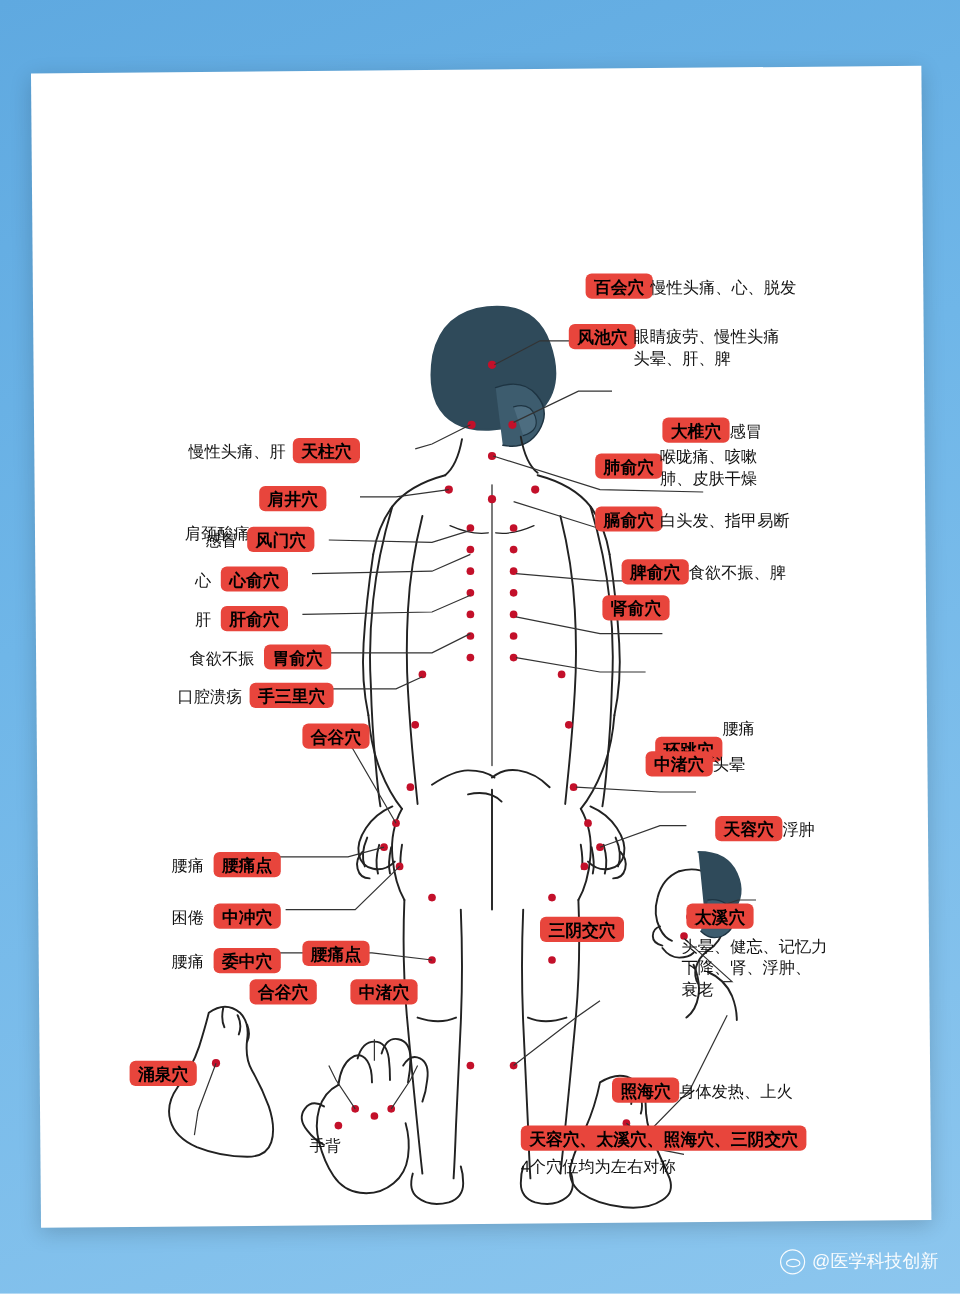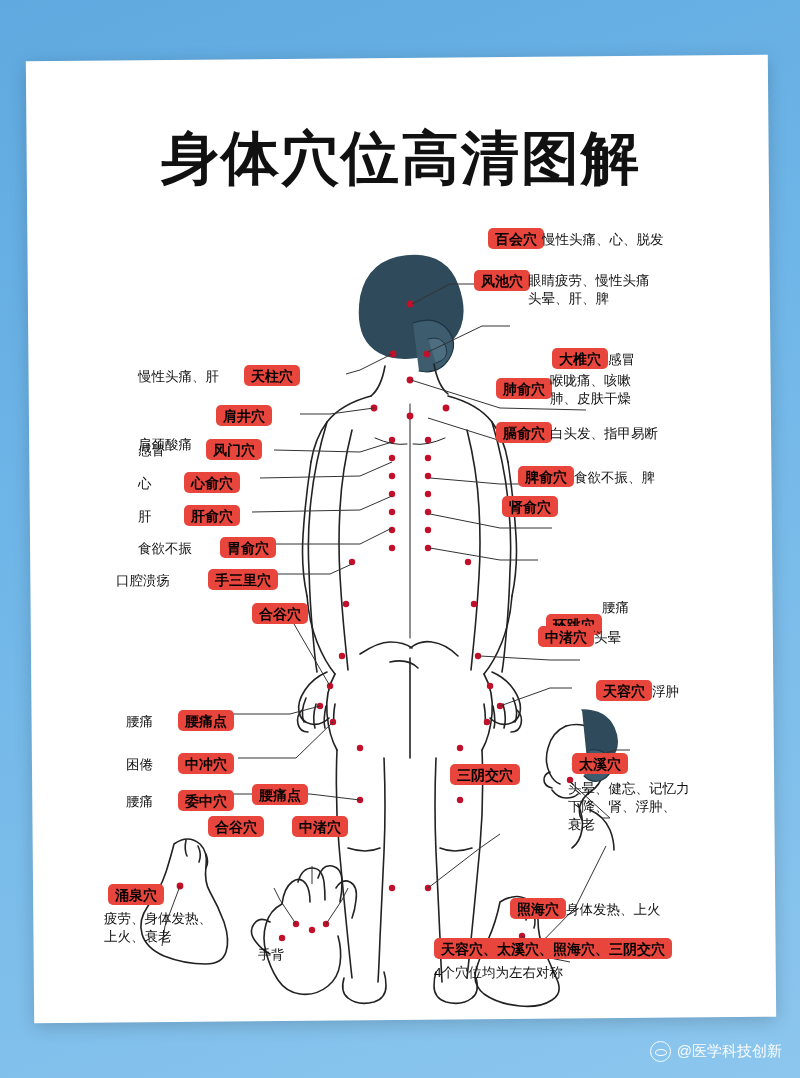--- a/index.html
+++ b/index.html
@@ -61,21 +61,21 @@
     line-height: 1.15;
   }
   .lbl {
     position: absolute;
     color: #111;
     font-size: 13.5px;
     line-height: 1.32;
     white-space: pre;
   }
   .lbl.r {
-    text-align: left;
+    text-align: right;
   }
   .caption {
     position: absolute;
     color: #111;
     font-size: 13px;
     white-space: pre;
   }
   .watermark {
     position: absolute;
     right: 18px;
@@ -105,21 +105,20 @@
     border: 1.4px solid #fff;
     border-radius: 50% 50% 45% 45%;
   }
 </style>
 </head>
 <body>
 
 <div class="page">
   <div class="page-inner">
 
-    <div class="title">身体穴位高清图解</div>
 
     <svg class="figure" viewBox="0 0 742 962">
       <g fill="none" stroke="#222" stroke-width="1.6" stroke-linecap="round" stroke-linejoin="round">
 
         <path d="M331 238 q8 -36 45 -40 q40 -4 52 30 q12 34 -6 54 q-14 16 -42 18 q-34 2 -46 -22 q-7 -16 -3 -40 z" fill="#2f4a5a" stroke="#2f4a5a"></path>
         <path d="M383 265 q22 -8 34 6 q12 14 2 30 q-10 16 -30 12" fill="#3d5c6e" stroke="#1e3442" stroke-width="1.2"></path>
         <path d="M398 281 q14 -4 18 8 q4 12 -10 16" fill="#4d6d80" stroke="#1e3442" stroke-width="1"></path>
 
         <path d="M355 308 q-4 22 -14 30 M404 306 q4 22 14 30"></path>
 
@@ -344,22 +343,20 @@
 
     <div class="tag" style="left:542px; top:695px;">太溪穴</div>
     <div class="lbl" style="left:538px; top:722px;">头晕、健忘、记忆力
 下降、肾、浮肿、
 衰老</div>
 
     <div class="tag" style="left:480px; top:840px;">照海穴</div>
     <div class="lbl" style="left:536px; top:843px;">身体发热、上火</div>
 
     <div class="tag" style="left:78px; top:826px;">涌泉穴</div>
-    <div class="lbl" style="left:74px; top:852px;">疲劳、身体发热、
-上火、衰老</div>
 
     <div class="tag" style="left:222px; top:726px;">腰痛点</div>
     <div class="tag" style="left:178px; top:758px;">合谷穴</div>
     <div class="tag" style="left:262px; top:758px;">中渚穴</div>
     <div class="caption" style="left:228px; top:888px;">手背</div>
 
     <div class="tag" style="left:420px; top:706px;">三阴交穴</div>
 
     <div class="tag" style="left:404px; top:880px;">天容穴、太溪穴、照海穴、三阴交穴</div>
     <div class="lbl" style="left:404px; top:906px;">4个穴位均为左右对称</div>

